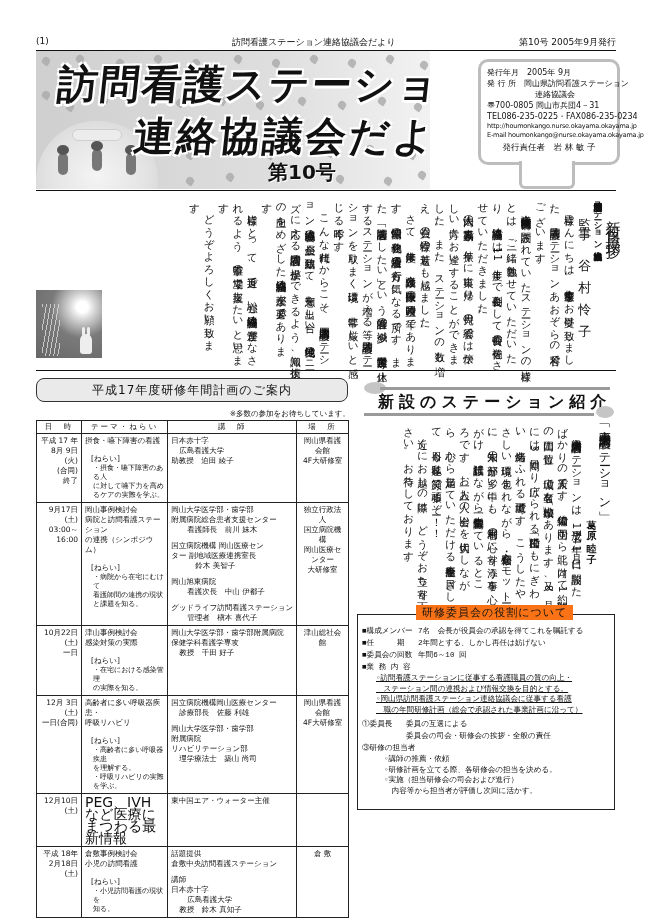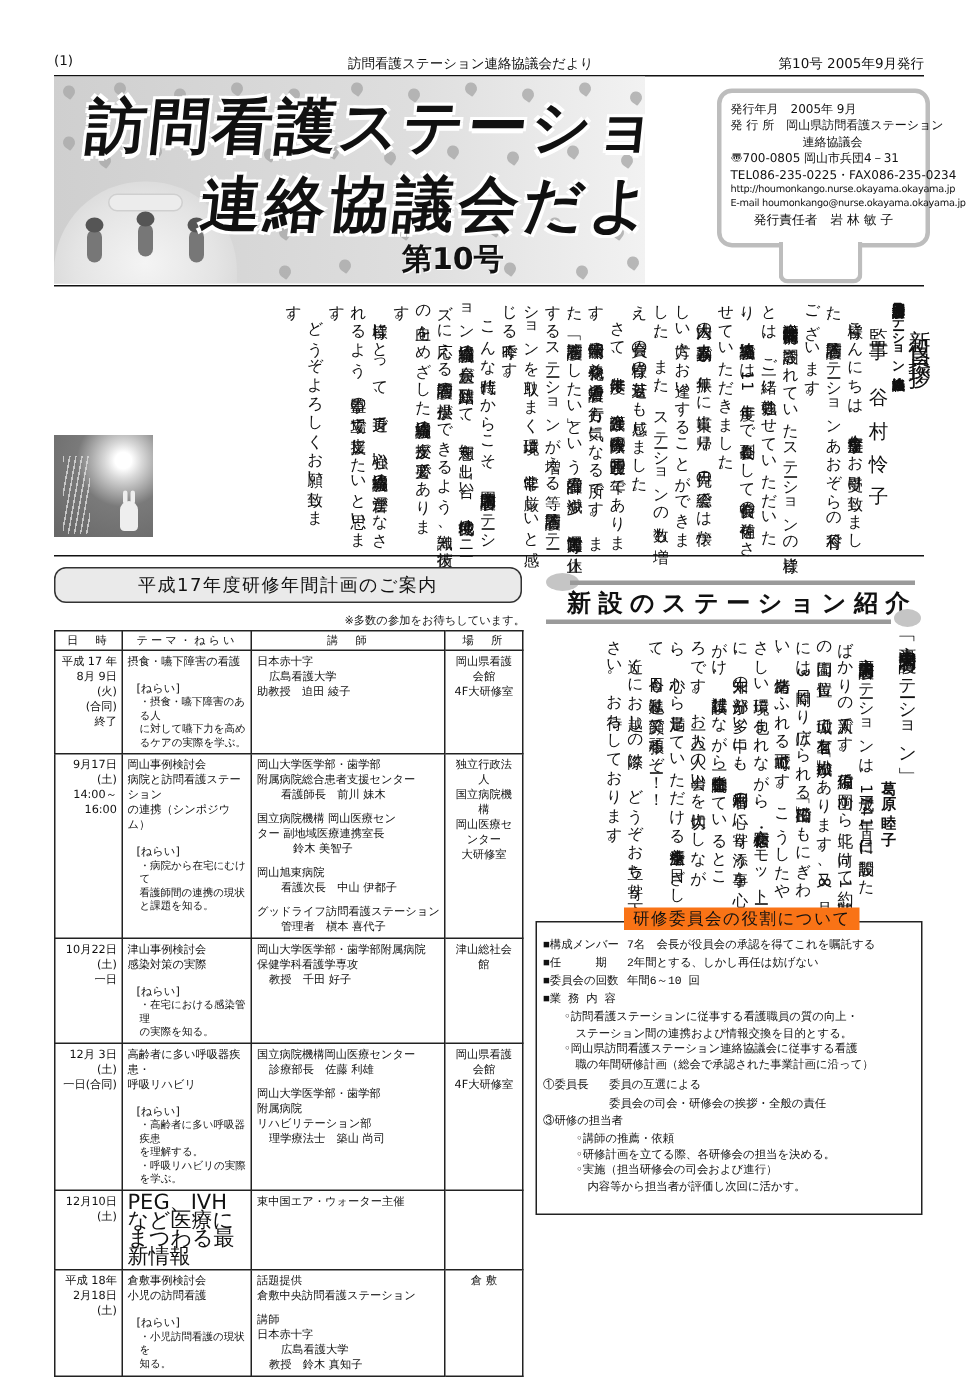--- a/index.html
+++ b/index.html
@@ -77,21 +77,21 @@
   .v-ns { left: 362px; top: 420px; width: 250px; height: 178px; font-size: 10.5px; line-height: 14px; }
   .v-ns .hd { font-size: 12px; letter-spacing: 1px; }
   .v-ns .au { font-size: 10px; letter-spacing: 4px; padding-top: 92px; font-weight: bold; }
   .v-ns p { text-indent: 1em; }
 
   
   .com-box { position: absolute; left: 357px; top: 614px; width: 258px; height: 196px; border: 1px solid #222; }
   .com-title { position: absolute; left: 416px; top: 605px; background: #f97316; padding: 0 6px; font-size: 11px; letter-spacing: 1px; }
   .com-body { position: absolute; left: 362px; top: 625px; width: 250px; font-size: 7.6px; line-height: 12px; }
   .com-body .r { white-space: nowrap; font-family: Liberation Mono, monospace; }
-  .com-body .sub { padding-left: 14px; line-height: 10.5px; white-space: nowrap; }
+  .com-body .sub { padding-left: 14px; line-height: 10.5px; white-space: nowrap; text-decoration: underline; }
   .com-body .sub2 { padding-left: 22px; line-height: 10.5px; white-space: nowrap; }
   .com-body .ind { padding-left: 44px; white-space: nowrap; }
   .com-body .lbl { display: inline-block; width: 44px; }
 </style>
 </head>
 <body>
 
 <div class="runhead">
   <span class="l">(1)</span>
   <span class="c">訪問看護ステーション連絡協議会だより</span>
@@ -211,21 +211,21 @@
           <div class="lect-line" style="padding-left:0px">助教授　迫田 綾子</div>
         </td>
         <td class="c4">
           <div>岡山県看護会館</div>
           <div>4F大研修室</div>
         </td>
       </tr>
       <tr>
         <td class="c1">
           <div>9月17日(土)</div>
-          <div>14:00～</div>
+          <div>03:00～</div>
           <div>16:00</div>
         </td>
         <td class="c2">
           <div class="">岡山事例検討会</div>
           <div class="">病院と訪問看護ステーション</div>
           <div>の連携（シンポジウム）</div>
           <div class="aim-label">[ねらい]</div>
           <div class="aim-text">・病院から在宅にむけて</div>
           <div class="aim-text">看護師間の連携の現状</div>
           <div class="aim-text">と課題を知る。</div>

